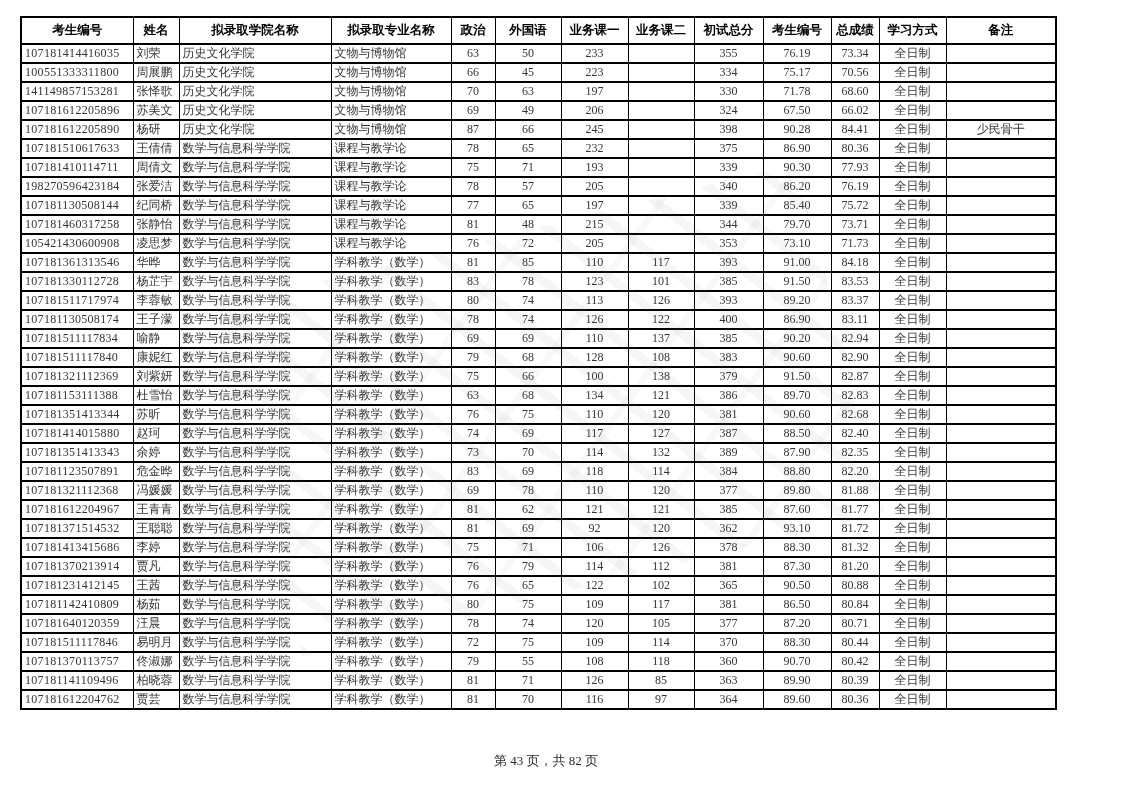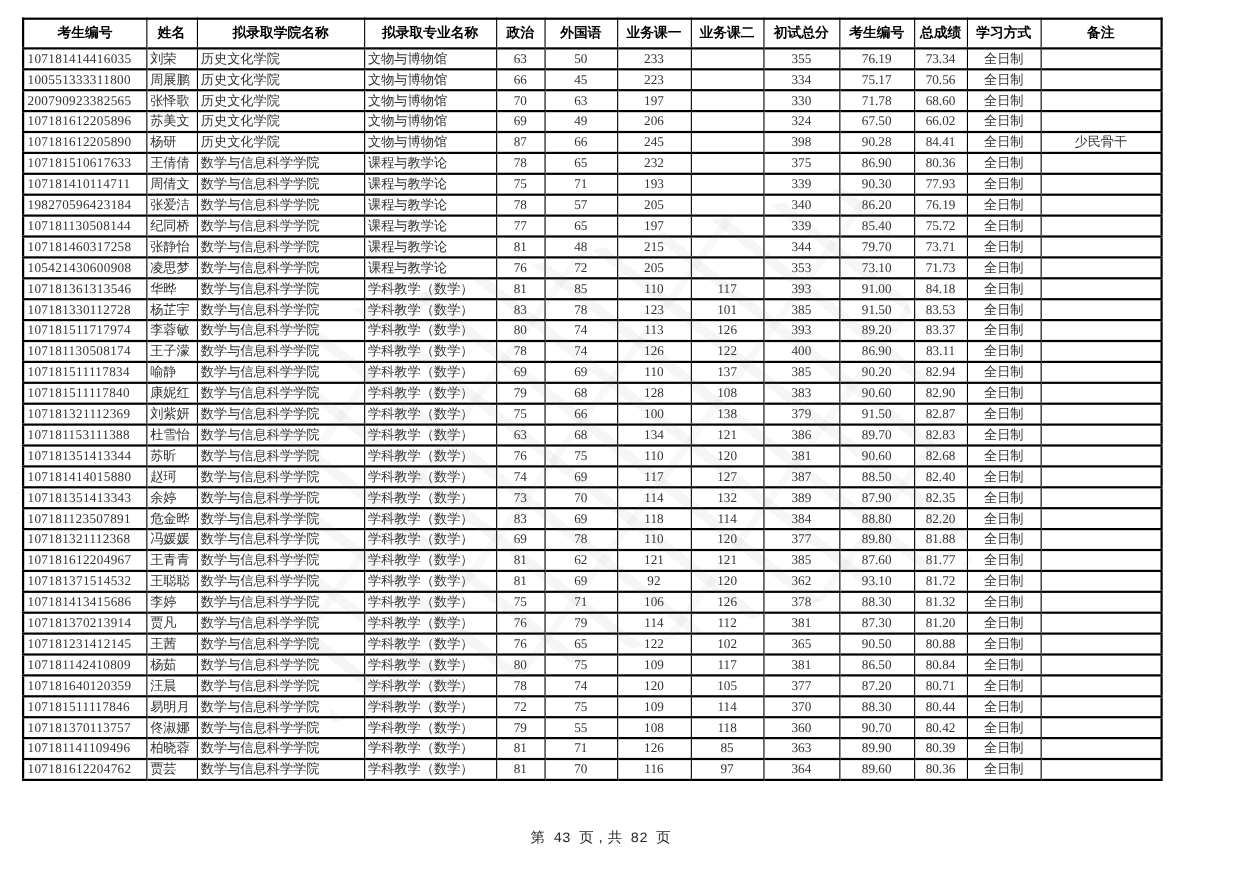--- a/index.html
+++ b/index.html
@@ -22,21 +22,21 @@
   }
   td{
     font-size:12px;color:#343434;height:17px;line-height:1.05;
     border:1px solid #000;border-bottom:2px solid #000;
     padding:0 3px;text-align:center;white-space:nowrap;overflow:hidden;
   }
   td:nth-child(-n+4){text-align:left;}
   td:nth-child(1){letter-spacing:0.3px;}
   .footer{
     position:absolute;top:752px;left:0;width:1092px;text-align:center;
-    font-size:13px;color:#2a2a2a;font-family:Liberation Mono, monospace;
+    font-size:13px;color:#2a2a2a;
   }
   .watermark{
     position:absolute;left:250px;top:230px;width:600px;height:360px;
     transform:rotate(-14deg);
     background:
       repeating-linear-gradient(52deg, rgba(120,120,120,0.07) 0 9px, transparent 9px 44px),
       repeating-linear-gradient(-40deg, rgba(120,120,120,0.05) 0 7px, transparent 7px 90px);
     pointer-events:none;z-index:5;
   }
 </style>
@@ -103,21 +103,21 @@
           <td>45</td>
           <td>223</td>
           <td></td>
           <td>334</td>
           <td>75.17</td>
           <td>70.56</td>
           <td>全日制</td>
           <td></td>
         </tr>
         <tr>
-          <td>200790923382565</td>
+          <td>141149857153281</td>
           <td>张怿歌</td>
           <td>历史文化学院</td>
           <td>文物与博物馆</td>
           <td>70</td>
           <td>63</td>
           <td>197</td>
           <td></td>
           <td>330</td>
           <td>71.78</td>
           <td>68.60</td>

